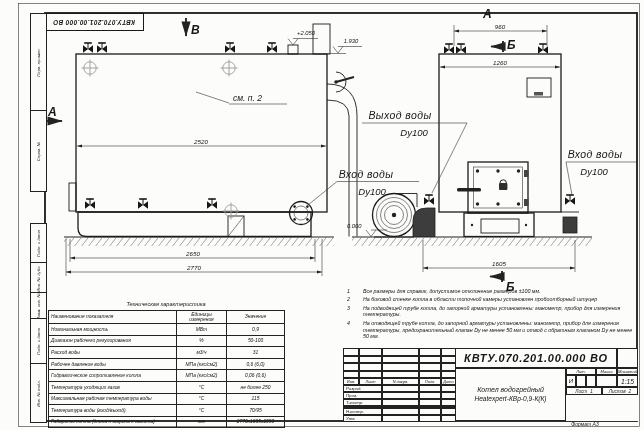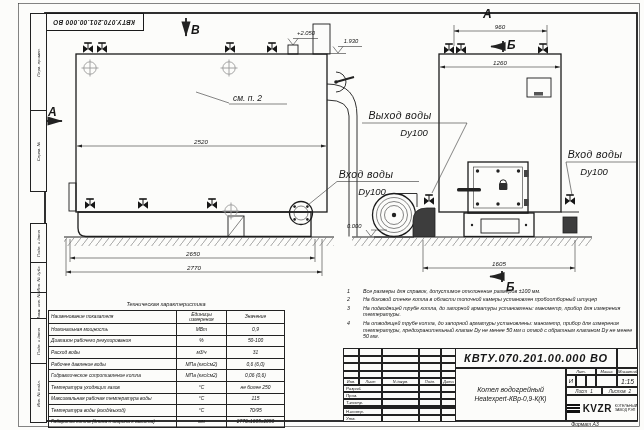--- a/index.html
+++ b/index.html
@@ -465,27 +465,17 @@
 
     <div class="cell" style="left:223px;top:39px;width:36px;height:8px;font-size:4.6px;gap:3px">
       <span>Лист</span>
         <span>1</span>
     </div>
     <div class="cell" style="left:259px;top:39px;width:36px;height:8px;font-size:4.6px;gap:3px">
       <span>Листов</span>
         <span>2</span>
     </div>
 
-    <div class="cell" style="left:223px;top:47px;width:72px;height:26px">
-      <div class="logo-row">
-        <span class="logo-box"></span>
-        <span class="logo-txt">KVZR</span>
-        <span class="logo-sub">
-          <span>КОТЕЛЬНЫЙ</span><br>
-          <span>ЗАВОД РЭП</span>
-        </span>
-      </div>
-    </div>
   </div>
 
   <div class="fmt">Формат  А3</div>
 
 </div>
 
 </body></html>

